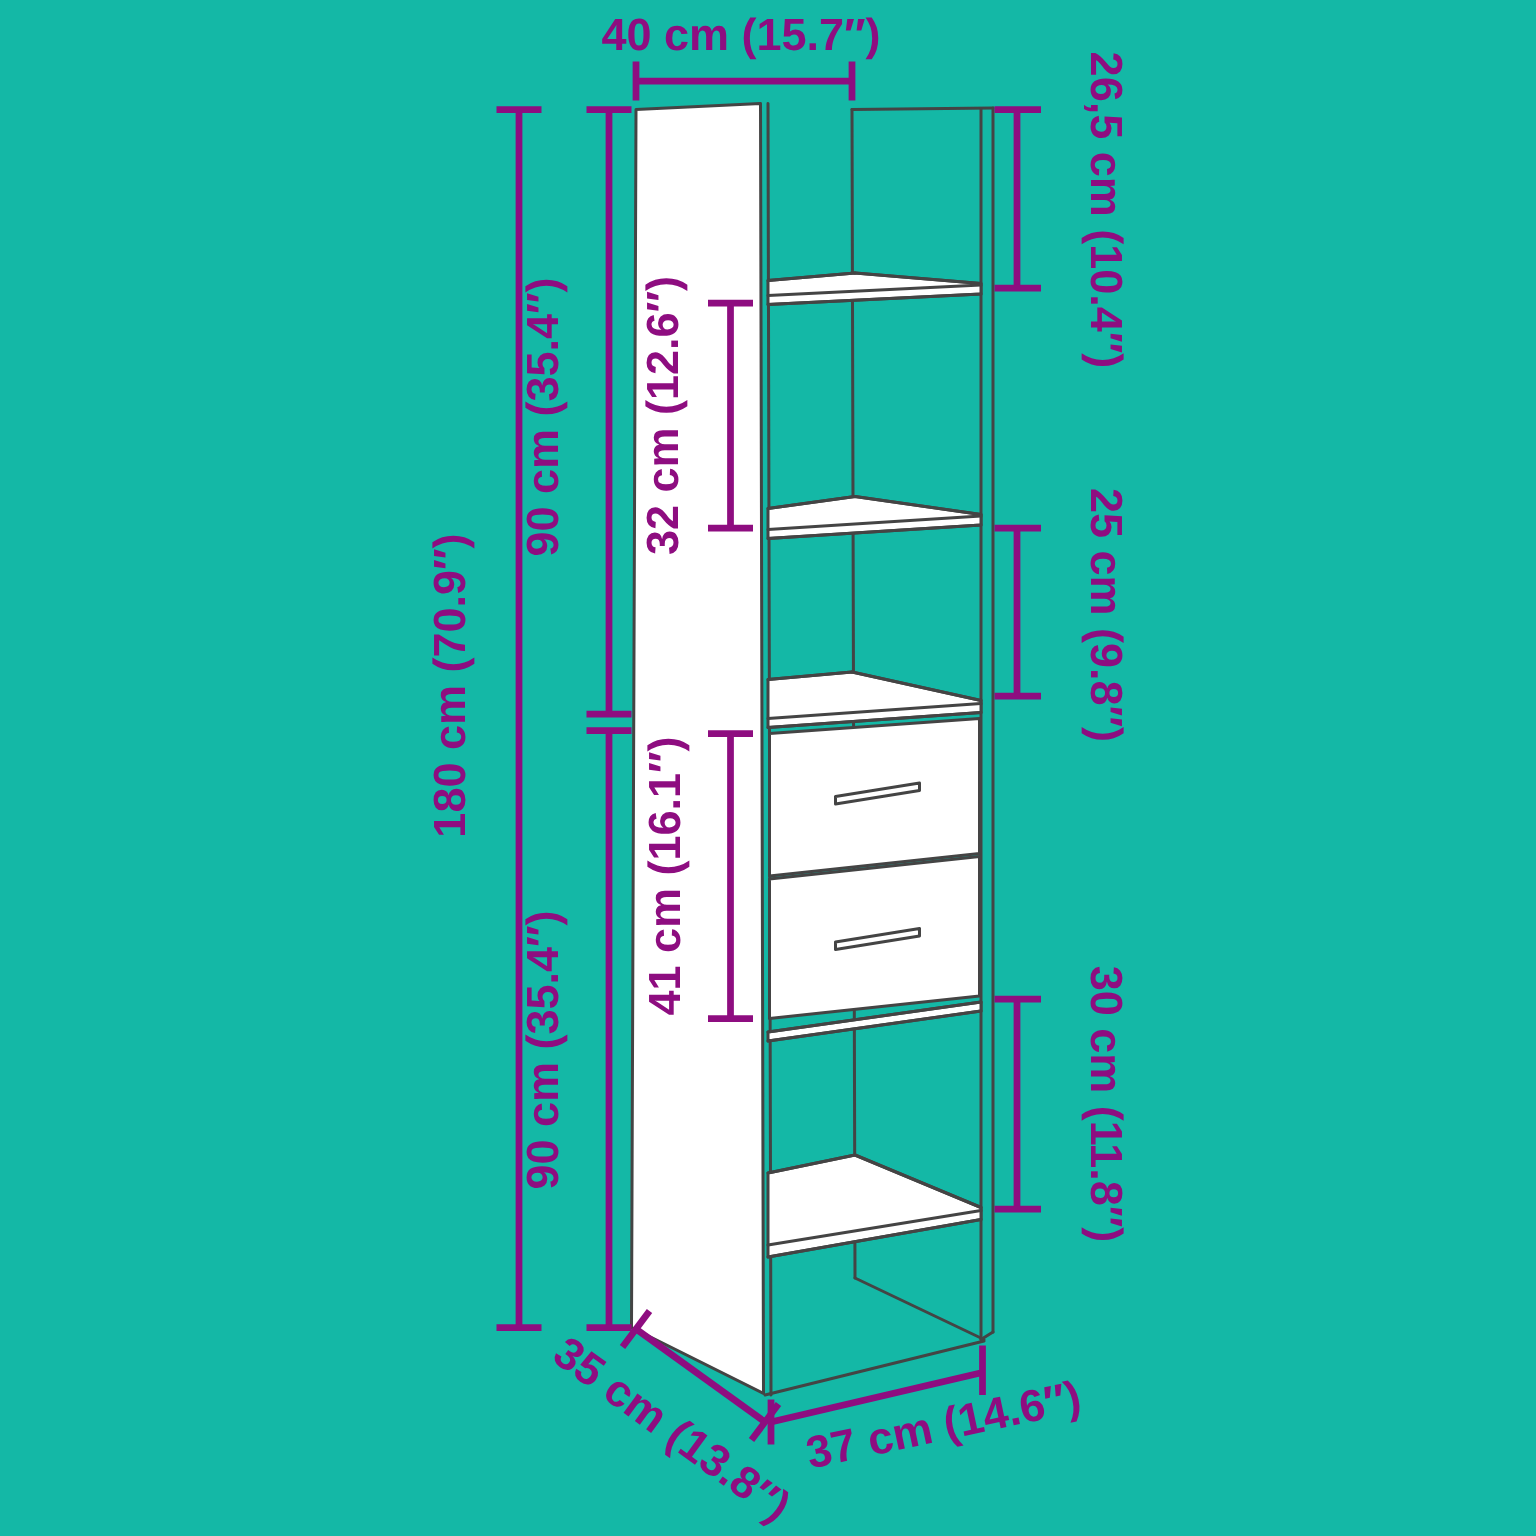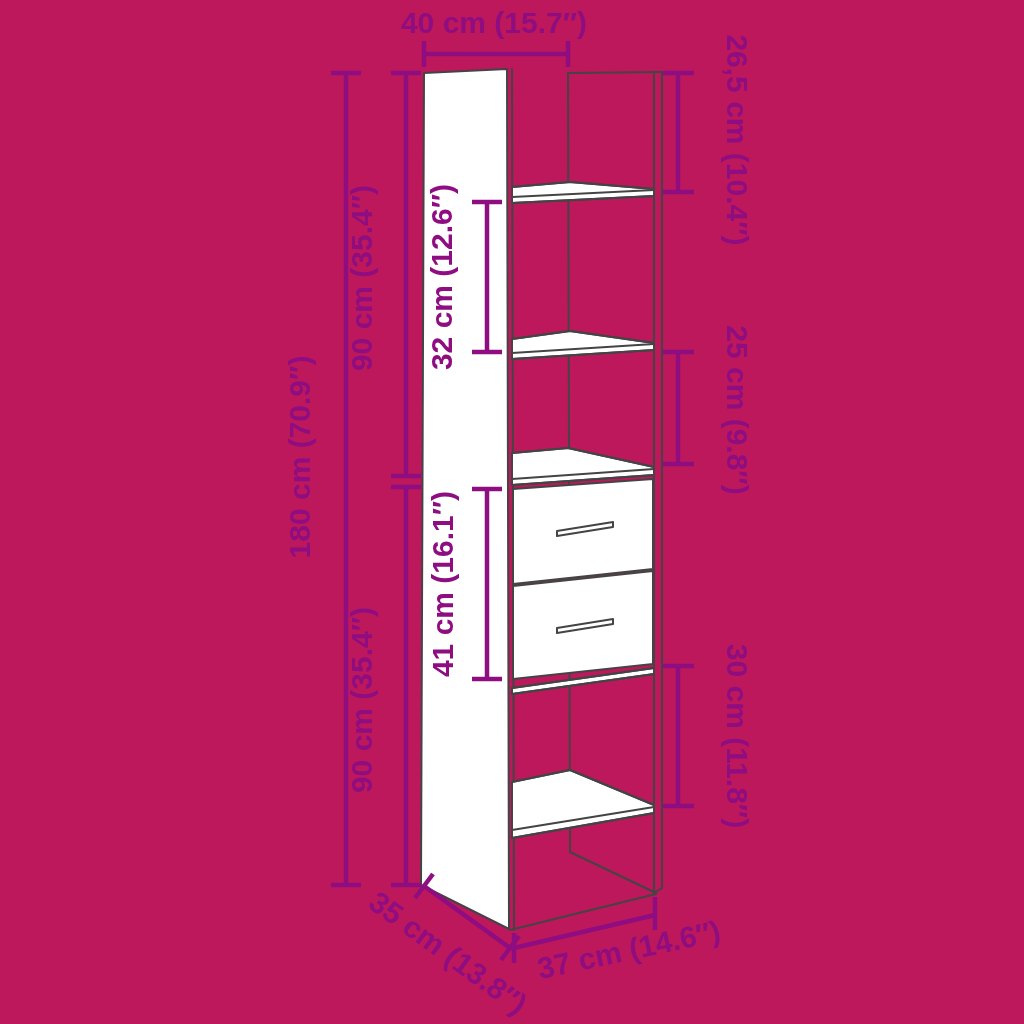--- a/index.html
+++ b/index.html
@@ -7,21 +7,21 @@
     padding: 0;
     width: 1024px;
     height: 1024px;
     background: #ffffff;
     overflow: hidden;
   }
   .canvas {
     position: relative;
     width: 1024px;
     height: 1024px;
-    background: #be185d;
+    background: #14b8a6;
     text-decoration: underline;
   }
   svg {
     display: block;
   }
   .furniture {
     stroke: #444444;
     stroke-width: 2;
     fill: none;
     stroke-linecap: round;

